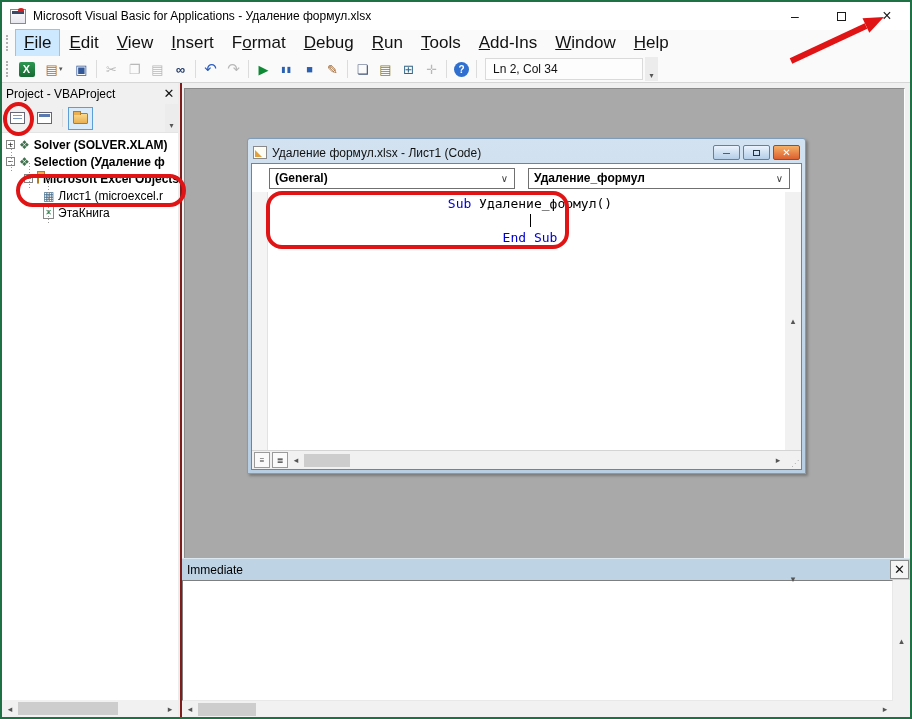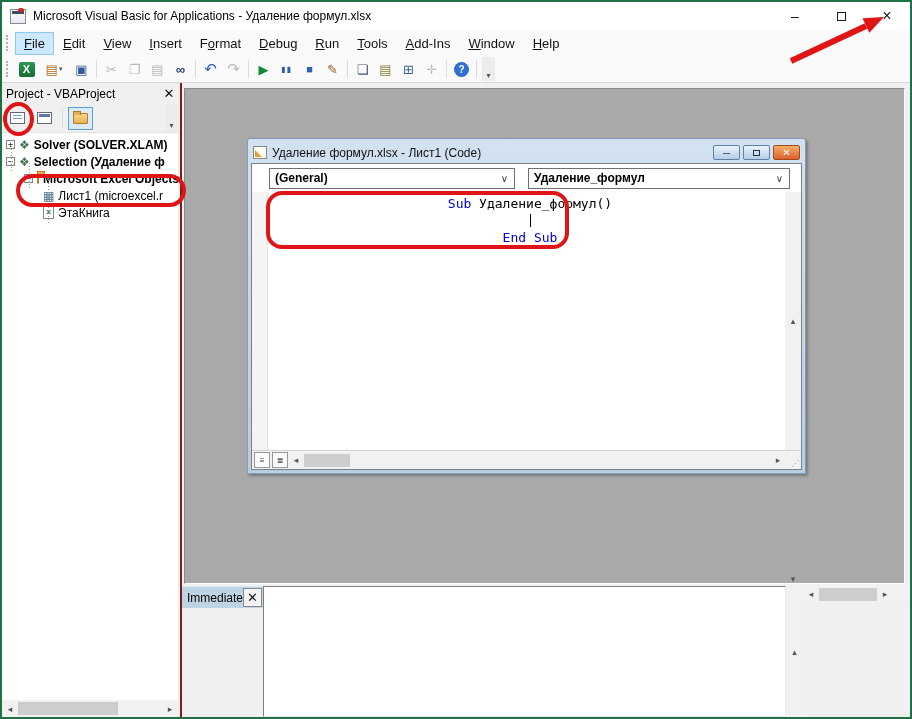--- a/index.html
+++ b/index.html
@@ -10,21 +10,21 @@
   .titlebar { position:absolute; top:0; left:0; right:0; height:28px; background:#fff; display:flex; align-items:center; padding-left:8px; gap:7px; }
   .vba-icon { width:16px; height:15px; border:1px solid #8a8a8a; background:linear-gradient(#fdfdfd,#e7e7ef); position:relative; flex:none; }
   .vba-icon::before { content:""; position:absolute; left:1px; top:1px; width:12px; height:3px; background:#3a4a66; }
   .vba-icon::after { content:""; position:absolute; right:1px; top:-2px; width:6px; height:4px; background:#d02020; border-radius:50%; }
   .title-text { font-size:12px; color:#000; }
   .win-controls { margin-left:auto; display:flex; height:100%; }
   .win-btn { width:46px; height:100%; display:flex; align-items:center; justify-content:center; font-size:14px; color:#1a1a1a; }
   .max-box { width:9px; height:9px; border:1px solid #1a1a1a; }
 
   
-  .menubar { position:absolute; top:28px; left:0; right:0; height:26px; background:#fafafa; display:flex; align-items:center; padding-left:2px; font-size:13px; }
+  .menubar { position:absolute; top:28px; left:0; right:0; height:26px; background:#fafafa; display:flex; align-items:center; padding-left:2px; font-size:17px; }
   .grip { width:5px; height:16px; border-left:2px dotted #b0b0b0; margin:0 4px 0 2px; flex:none; }
   .menu-item { padding:4px 9px; color:#111; }
   .menu-item.active { background:#cce9ff; border:1px solid #8fc7ee; padding:3px 8px; }
   .menu-item .key { text-decoration:underline; }
 
   
   .toolbar { position:absolute; top:54px; left:0; right:0; height:27px; background:#fafafa; border-bottom:1px solid #d6d6d6; display:flex; align-items:center; padding-left:2px; }
   .tbtn { width:23px; height:22px; display:flex; align-items:center; justify-content:center; font-size:13px; color:#2f4a7a; flex:none; }
   .sep { width:1px; height:18px; background:#dcdcdc; margin:0 3px; flex:none; }
   .dis { color:#b8b8b8 !important; }
@@ -84,21 +84,21 @@
   .margin-bar { width:16px; background:#f4f4f4; border-right:1px solid #e2e2e2; flex:none; }
   .code-text { flex:1; font-family:"DejaVu Sans Mono","Liberation Mono",monospace; font-size:13px; line-height:17px; padding:3px 0 0 7px; color:#000; white-space:pre; }
   .kw { color:#0000d6; }
   .caret { display:inline-block; width:1px; height:13px; background:#000; vertical-align:-2px; }
   .code-vscroll { width:16px; background:#f1f1f1; display:flex; flex-direction:column; justify-content:space-between; align-items:center; flex:none; }
   .cw-bottom { height:19px; background:#f1f1f1; border-top:1px solid #d4d4d4; display:flex; align-items:center; flex:none; }
   .viewbtn { width:16px; height:16px; background:#fafafa; border:1px solid #9a9a9a; margin-left:2px; font-size:8px; color:#333; display:flex; align-items:center; justify-content:center; }
   .grip-corner { width:15px; height:100%; display:flex; align-items:flex-end; justify-content:flex-end; font-size:8px; color:#aaa; padding:0 2px 1px 0; }
 
   
-  .immediate { position:absolute; left:180px; right:0; bottom:0; height:131px; display:flex; flex-direction:row; background:#f0f0f0; }
+  .immediate { position:absolute; left:180px; right:0; bottom:0; height:159px; display:flex; flex-direction:column; background:#f0f0f0; }
   .imm-header { height:22px; background:#bed3e4; border-top:1px solid #dbe7f1; display:flex; align-items:center; font-size:12px; color:#000; padding-left:5px; flex:none; }
   .imm-close { margin-left:auto; margin-right:1px; width:19px; height:19px; background:#f4f4f4; border:1px solid #8a8a8a; display:flex; align-items:center; justify-content:center; font-weight:bold; font-size:13px; color:#111; }
   .imm-body-row { flex:1; display:flex; min-height:0; }
   .imm-text { flex:1; background:#fff; border:1px solid; border-color:#7f7f7f #e8e8e8 #e8e8e8 #7f7f7f; }
   .imm-vscroll { width:17px; background:#f1f1f1; display:flex; flex-direction:column; justify-content:space-between; align-items:center; flex:none; }
   .imm-hscroll { height:16px; background:#f1f1f1; display:flex; align-items:center; flex:none; }
   .spacer { flex:1; }
 
   
   .red-shape { position:absolute; border:4px solid #e01414; z-index:60; pointer-events:none; }
@@ -199,20 +199,21 @@
         <span style="color:#336688;">⊞</span>
       </span>
     <span class="tbtn dis">
         <span>✛</span>
       </span>
     <span class="sep"></span>
     <span class="tbtn">
         <span class="help-ic">?</span>
       </span>
     <span class="sep"></span>
+    <span class="pos-box">Ln 2, Col 34</span>
     <span class="tb-overflow">
         <span>▾</span>
       </span>
   </div>
 
   <div class="project-panel">
     <div class="pp-header">
       <span>Project - VBAProject</span>
       <span class="pp-close">
           <span>✕</span>

